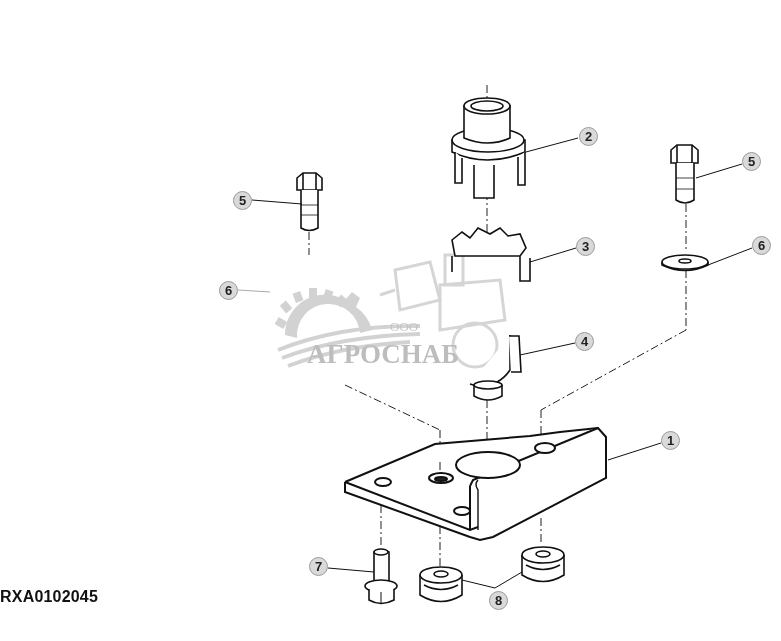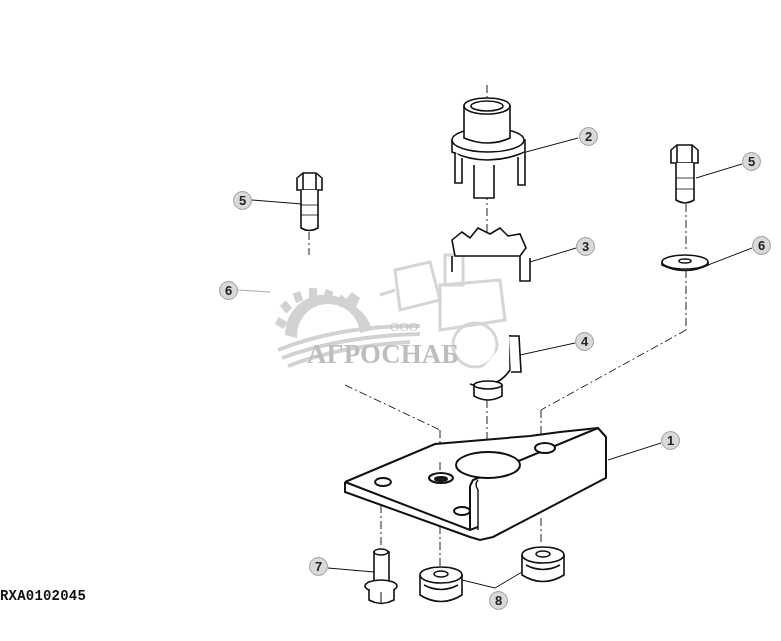--- a/index.html
+++ b/index.html
@@ -1,18 +1,18 @@
 <!DOCTYPE html>
 <html><head>
 <meta charset="utf-8">
 <style>
   html, body { margin: 0; padding: 0; background: #ffffff; }
   body { width: 781px; height: 641px; position: relative; overflow: hidden; font-family: "Liberation Sans", sans-serif; }
   #canvas { position: absolute; left: 0; top: 0; width: 646px; height: 641px; }
-  .ref-code { position: absolute; left: 0px; top: 588px; font-family: Liberation Mono, monospace; font-weight: bold; font-size: 14px; color: #111; letter-spacing: 0.2px; }
+  .ref-code { position: absolute; left: 0px; top: 588px; font-family: Liberation Sans, sans-serif; font-weight: bold; font-size: 16px; color: #111; letter-spacing: 0.2px; }
   .callout { position: absolute; width: 17px; height: 17px; border-radius: 50%; background: #d9d9d9; border: 1px solid #9a9a9a; font-family: "Liberation Sans", sans-serif; font-weight: bold; font-size: 13px; line-height: 17px; text-align: center; color: #222; box-sizing: content-box; }
   .wm-text { font-family: "Liberation Serif", serif; }
 </style>
 </head>
 <body>
 
 <div id="canvas">
 <svg width="781" height="641" viewBox="0 0 781 641" xmlns="http://www.w3.org/2000/svg">
 
   <g opacity="0.75">

